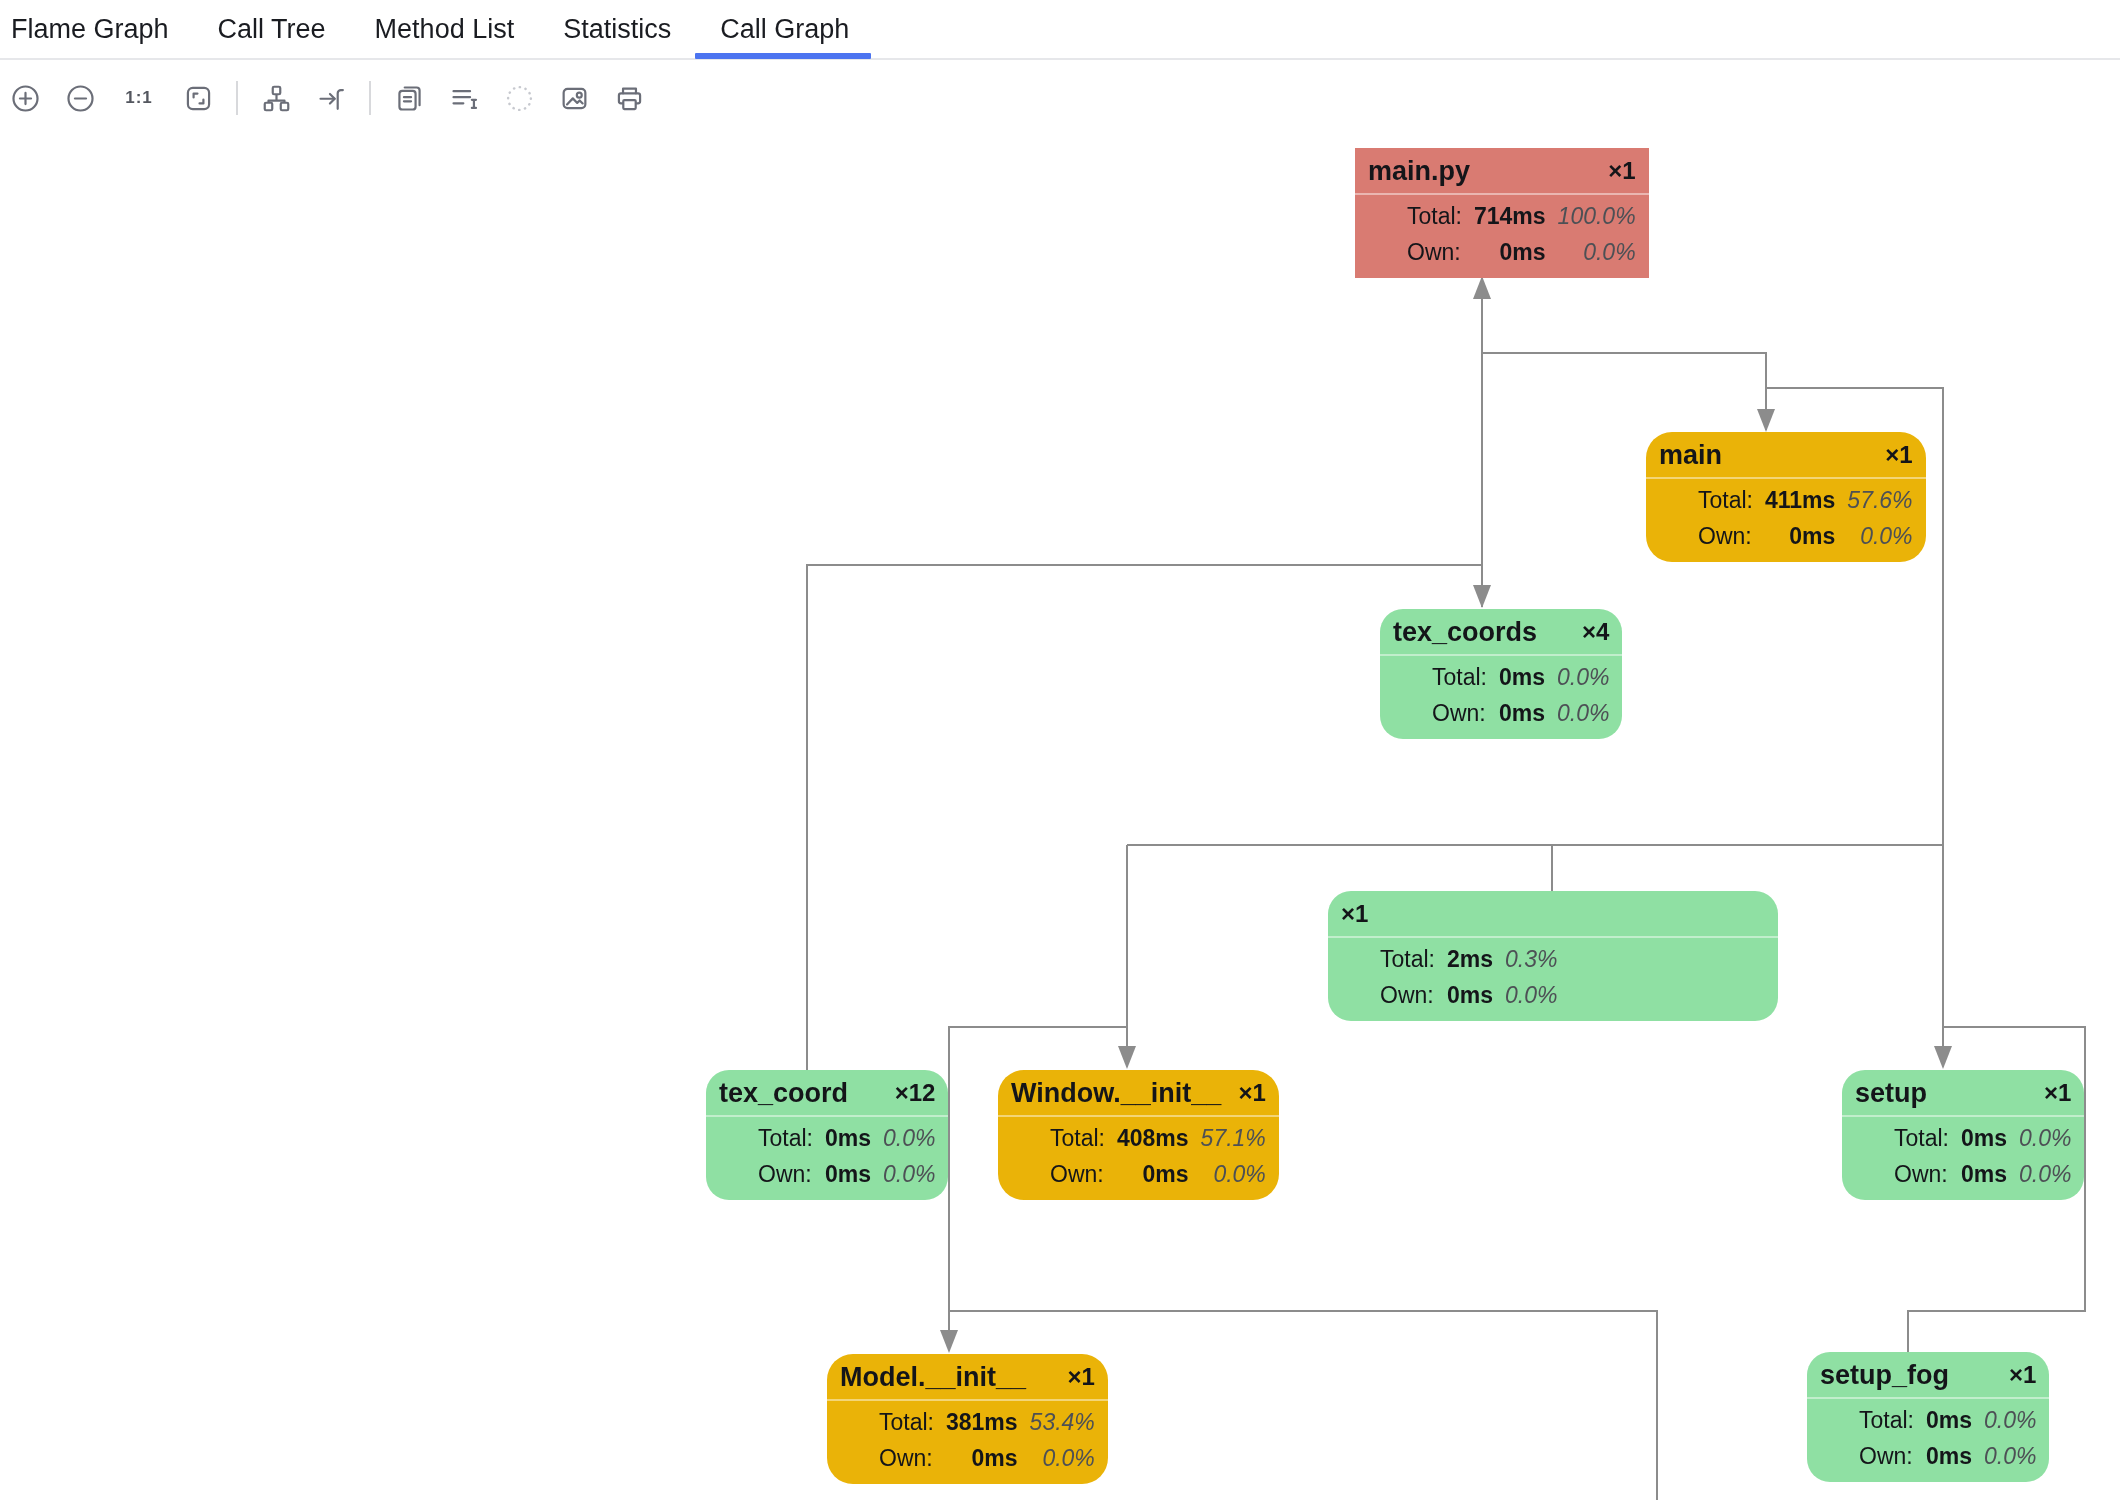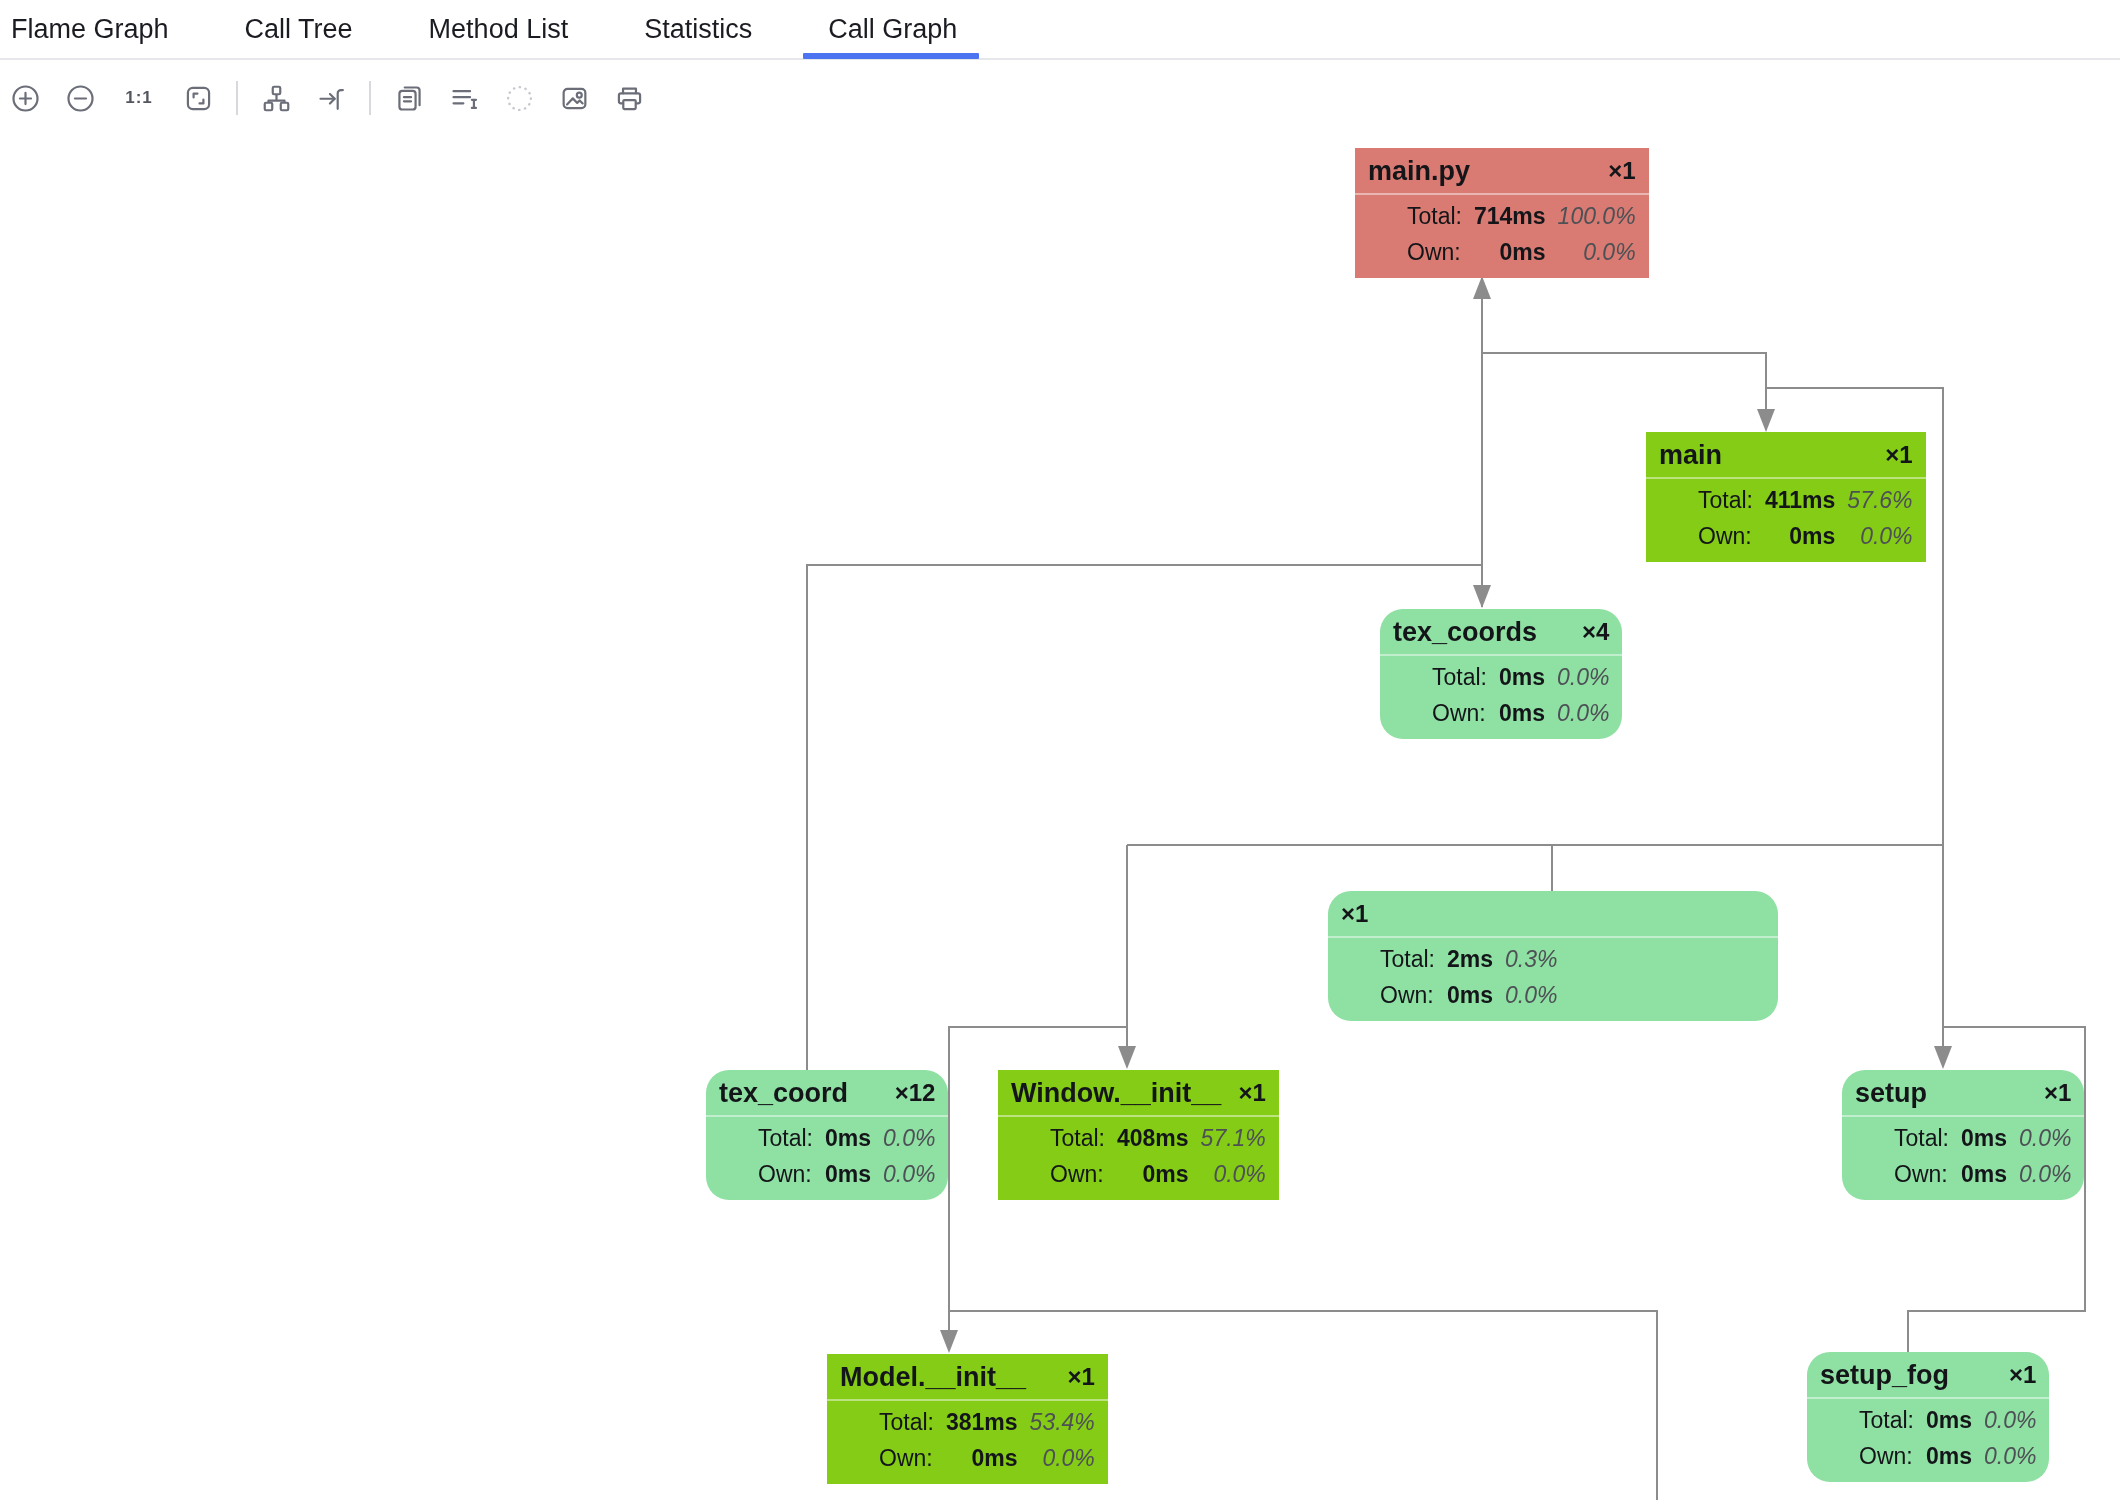--- a/index.html
+++ b/index.html
@@ -3,21 +3,21 @@
 <meta charset="utf-8">
 <style>
   html,body{margin:0;padding:0;}
   body{
     width:2120px;height:1500px;position:relative;overflow:hidden;
     background:#ffffff;font-family:"Liberation Sans",sans-serif;
   }
   
   .tabbar{
     position:absolute;top:0;left:0;width:2120px;height:60px;
-    display:flex;align-items:center;gap:76px;padding-left:11px;
+    display:flex;align-items:center;gap:49px;padding-left:11px;
     background:#fff;border-bottom:2px solid #e6e7ea;box-sizing:border-box;
   }
   .tab{
     font-size:27px;color:#1a1c21;height:60px;display:flex;align-items:center;
     position:relative;cursor:default;white-space:nowrap;
   }
   .tab.active::after{
     content:"";position:absolute;left:-25px;right:-22px;bottom:0;height:6px;
     background:#4c74f0;border-radius:1px;
   }
@@ -30,21 +30,21 @@
   .tbtn svg{display:block;}
   .tsep{width:2px;height:34px;background:#d8d9dc;}
   .zoomlvl{font-size:17px;font-weight:700;color:#54575f;letter-spacing:1px;padding:0 2px;}
   
   .canvas{position:absolute;top:0;left:0;width:2120px;height:1500px;}
   .edges{position:absolute;top:0;left:0;}
   .node{
     position:absolute;color:#141519;box-sizing:border-box;
   }
   .node.red{background:#d97b72;}
-  .node.yellow{background:#84cc16;}
+  .node.yellow{background:#eab308;border-radius:26px;}
   .node.green{background:#8fe0a3;border-radius:23px;}
   .node-title{
     display:flex;justify-content:space-between;align-items:flex-end;gap:16px;
     padding:6px 13px 5px;line-height:34px;white-space:nowrap;
     border-bottom:2px solid rgba(255,255,255,0.45);
   }
   .nt{font-weight:700;font-size:27px;}
   .nc{font-weight:700;font-size:24px;}
   .node-body{
     padding:3px 13px 8px;display:grid;

